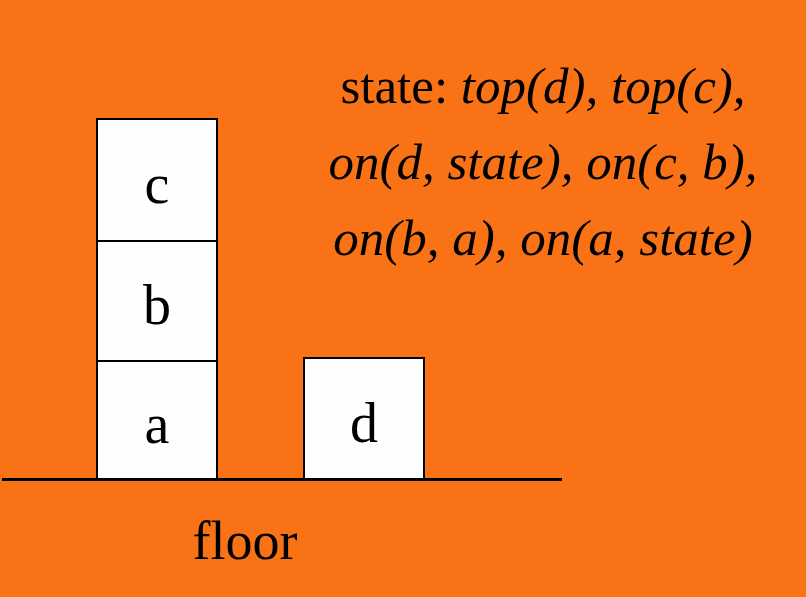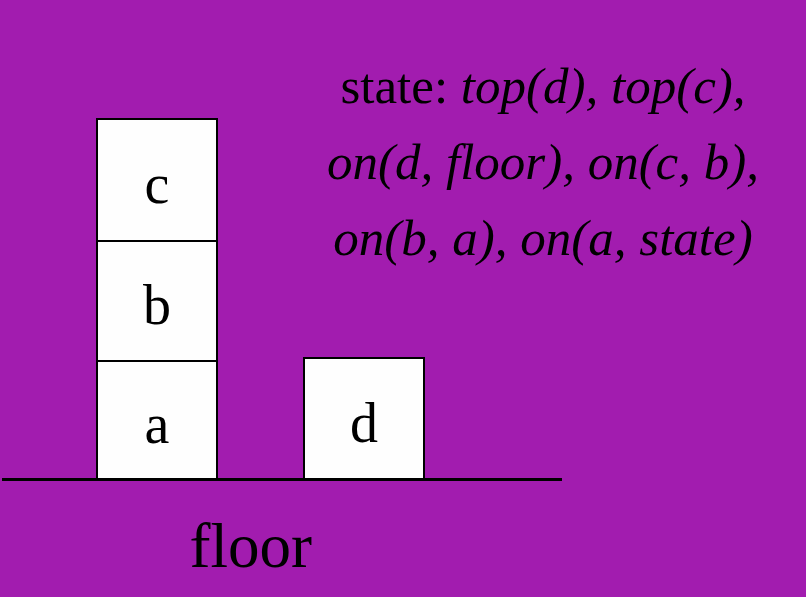--- a/index.html
+++ b/index.html
@@ -4,21 +4,21 @@
 <style>
   html, body {
     margin: 0;
     padding: 0;
     background: #ffffff;
   }
   .canvas {
     position: relative;
     width: 806px;
     height: 597px;
-    background: #a21caf;
+    background: #f97316;
     overflow: hidden;
     font-family: "Liberation Serif", "DejaVu Serif", serif;
     color: #000000;
   }
 
   
   .state-text {
     position: absolute;
     left: 285px;
     top: 48px;
@@ -56,33 +56,33 @@
     top: 478px;
     width: 560px;
     height: 3px;
     background: #000000;
   }
   .floor-label {
     position: absolute;
     left: 178px;
     top: 512px;
     width: 134px;
-    text-align: right;
-    font-size: 63px;
+    text-align: center;
+    font-size: 54px;
     line-height: 1.1;
   }
 </style>
 </head>
 <body>
 
 <div class="canvas">
 
   <div class="state-text">
     <div class="line"><span class="roman">state: </span><span class="ital">top(d), top(c),</span></div>
-    <div class="line ital">on(d, floor), on(c, b),</div>
+    <div class="line ital">on(d, state), on(c, b),</div>
     <div class="line ital">on(b, a), on(a, state)</div>
   </div>
 
   <div class="block block-c">
     <span>c</span>
   </div>
   <div class="block block-b">
     <span>b</span>
   </div>
   <div class="block block-a">

